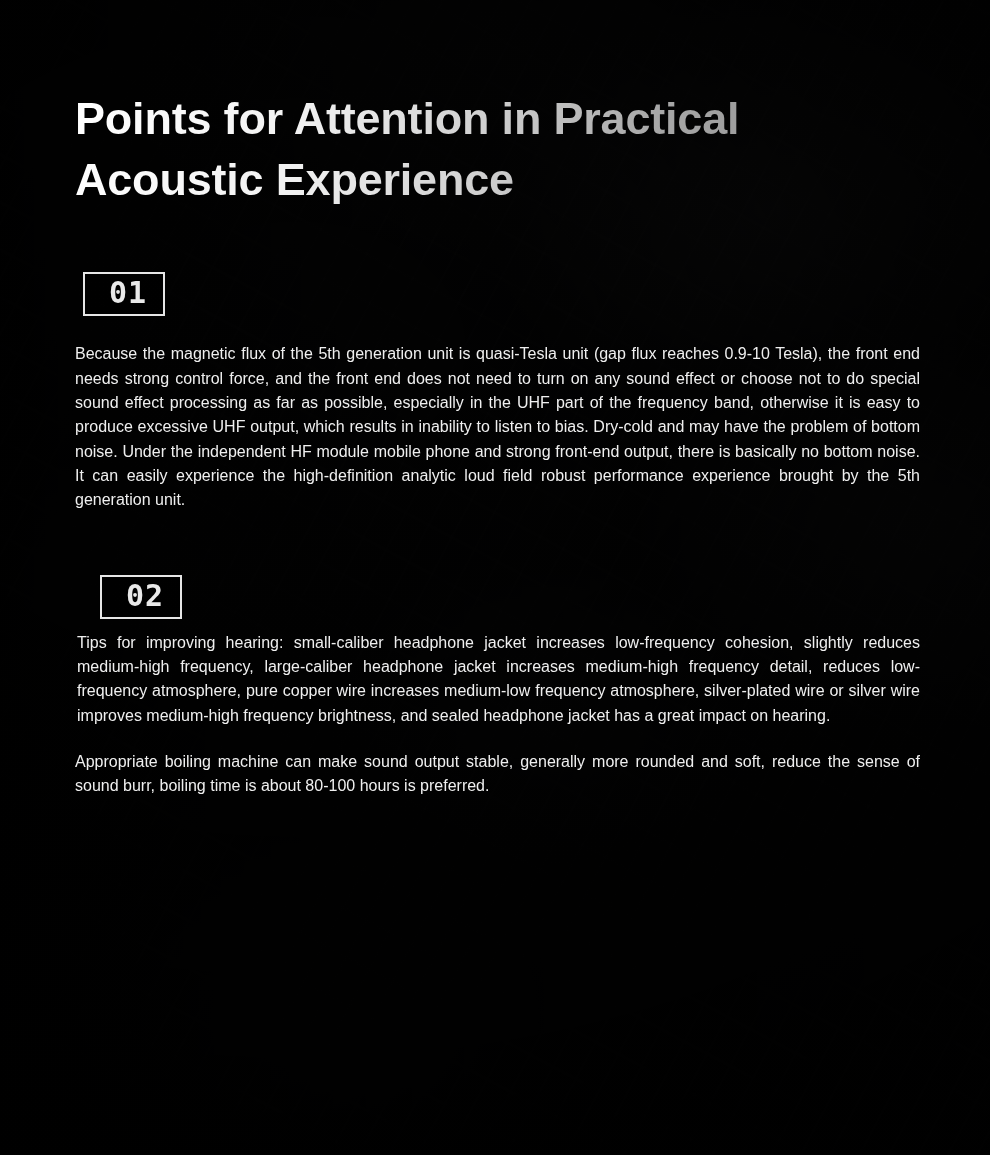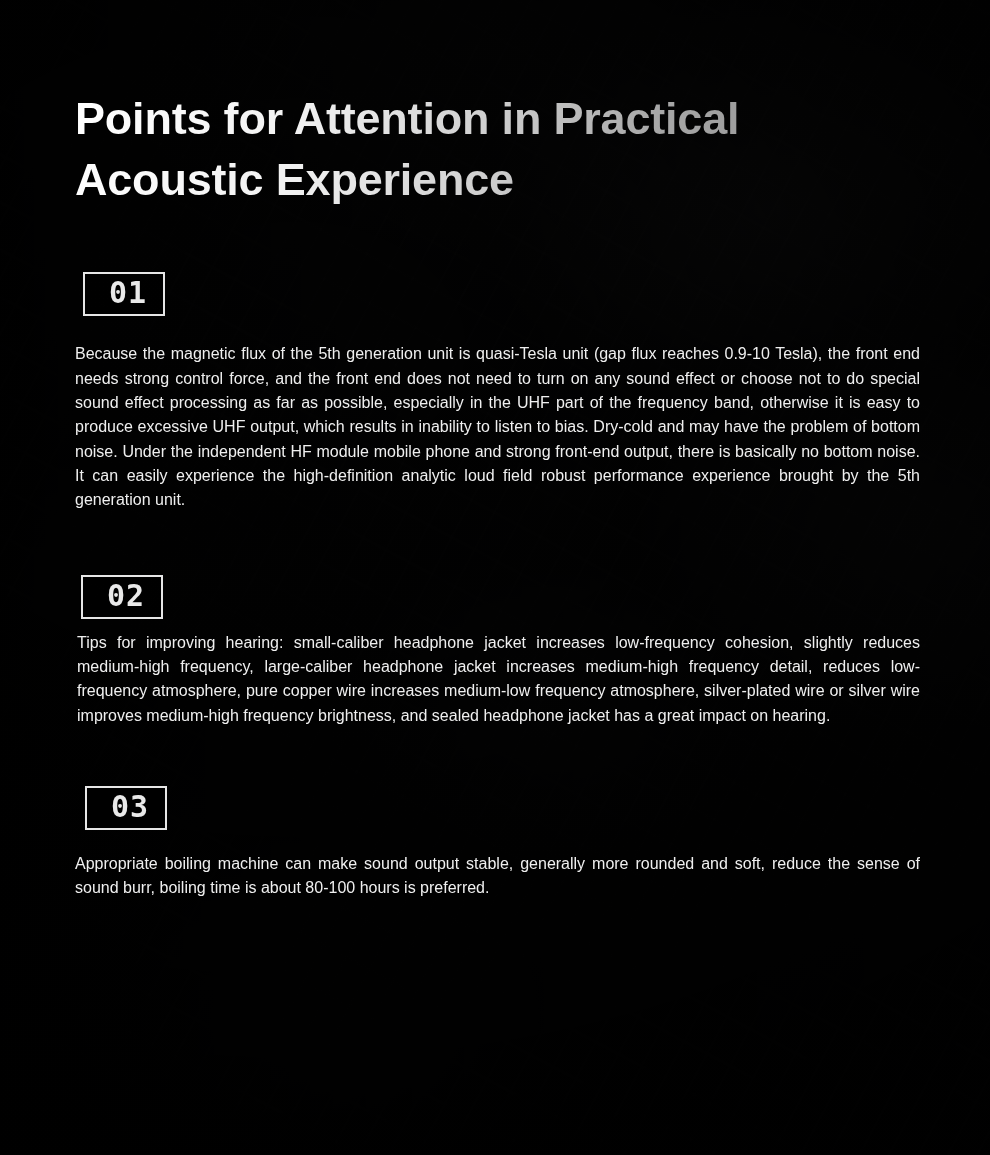--- a/index.html
+++ b/index.html
@@ -73,21 +73,21 @@
     color: #e9e9e9;
     font-family: "DejaVu Sans Mono", monospace;
     font-size: 30px;
     font-weight: bold;
     letter-spacing: 1px;
     padding: 4px 16px 6px 24px;
     line-height: 1;
     background: rgba(0,0,0,0.25);
   }
   .sec-1 .badge-wrap { margin: 62px 0 0 8px; }
-  .sec-2 .badge-wrap { margin: 62px 0 0 6px; }
+  .sec-2 .badge-wrap { margin: 62px 0 0 25px; }
   .sec-3 .badge-wrap { margin: 58px 0 0 10px; }
 
   .body-text {
     color: #efefef;
     font-size: 16px;
     line-height: 1.52;
     text-align: justify;
     text-justify: inter-word;
     max-width: 848px;
     margin: 22px 0 0 0;
@@ -117,20 +117,17 @@
     </div>
 
     <div class="section sec-2">
       <div class="badge-wrap">
         <span class="badge">02</span>
       </div>
       <p class="body-text">Tips for improving hearing: small-caliber headphone jacket increases low-frequency cohesion, slightly reduces medium-high frequency, large-caliber headphone jacket increases medium-high frequency detail, reduces low-frequency atmosphere, pure copper wire increases medium-low frequency atmosphere, silver-plated wire or silver wire improves medium-high frequency brightness, and sealed headphone jacket has a great impact on hearing.</p>
     </div>
 
     <div class="section sec-3">
-      <div class="badge-wrap">
-        <span class="badge">03</span>
-      </div>
       <p class="body-text">Appropriate boiling machine can make sound output stable, generally more rounded and soft, reduce the sense of sound burr, boiling time is about 80-100 hours is preferred.</p>
     </div>
 
   </div>
 </div>
 
 </body></html>

